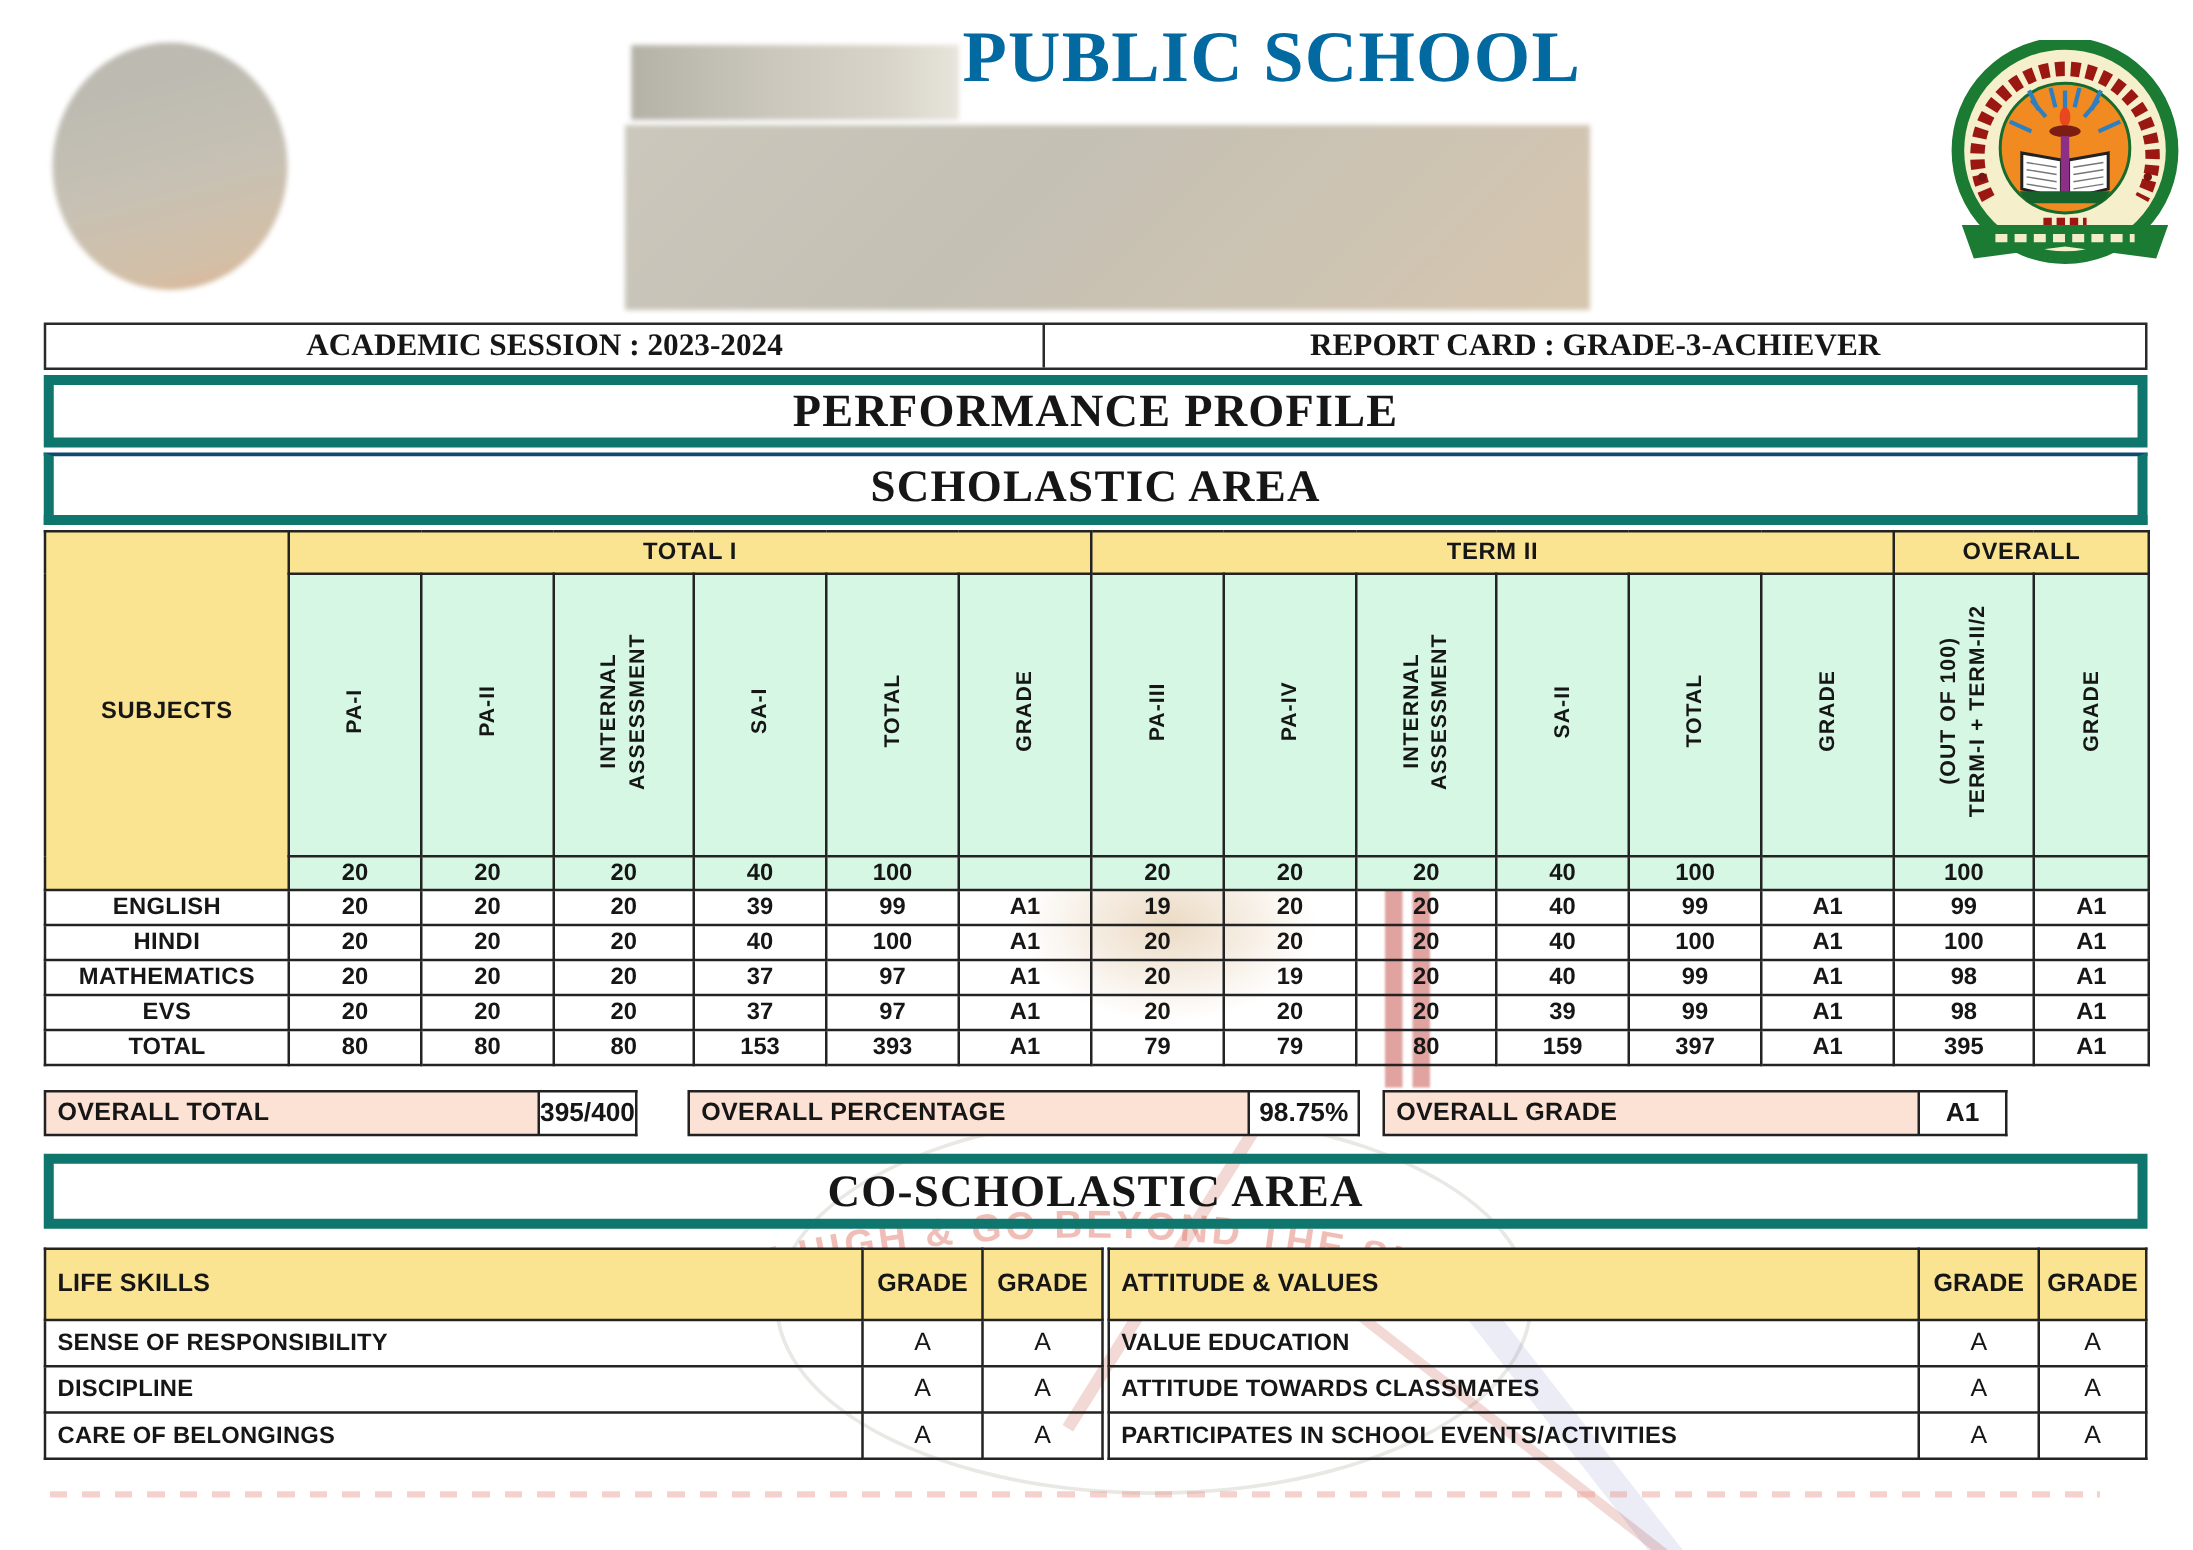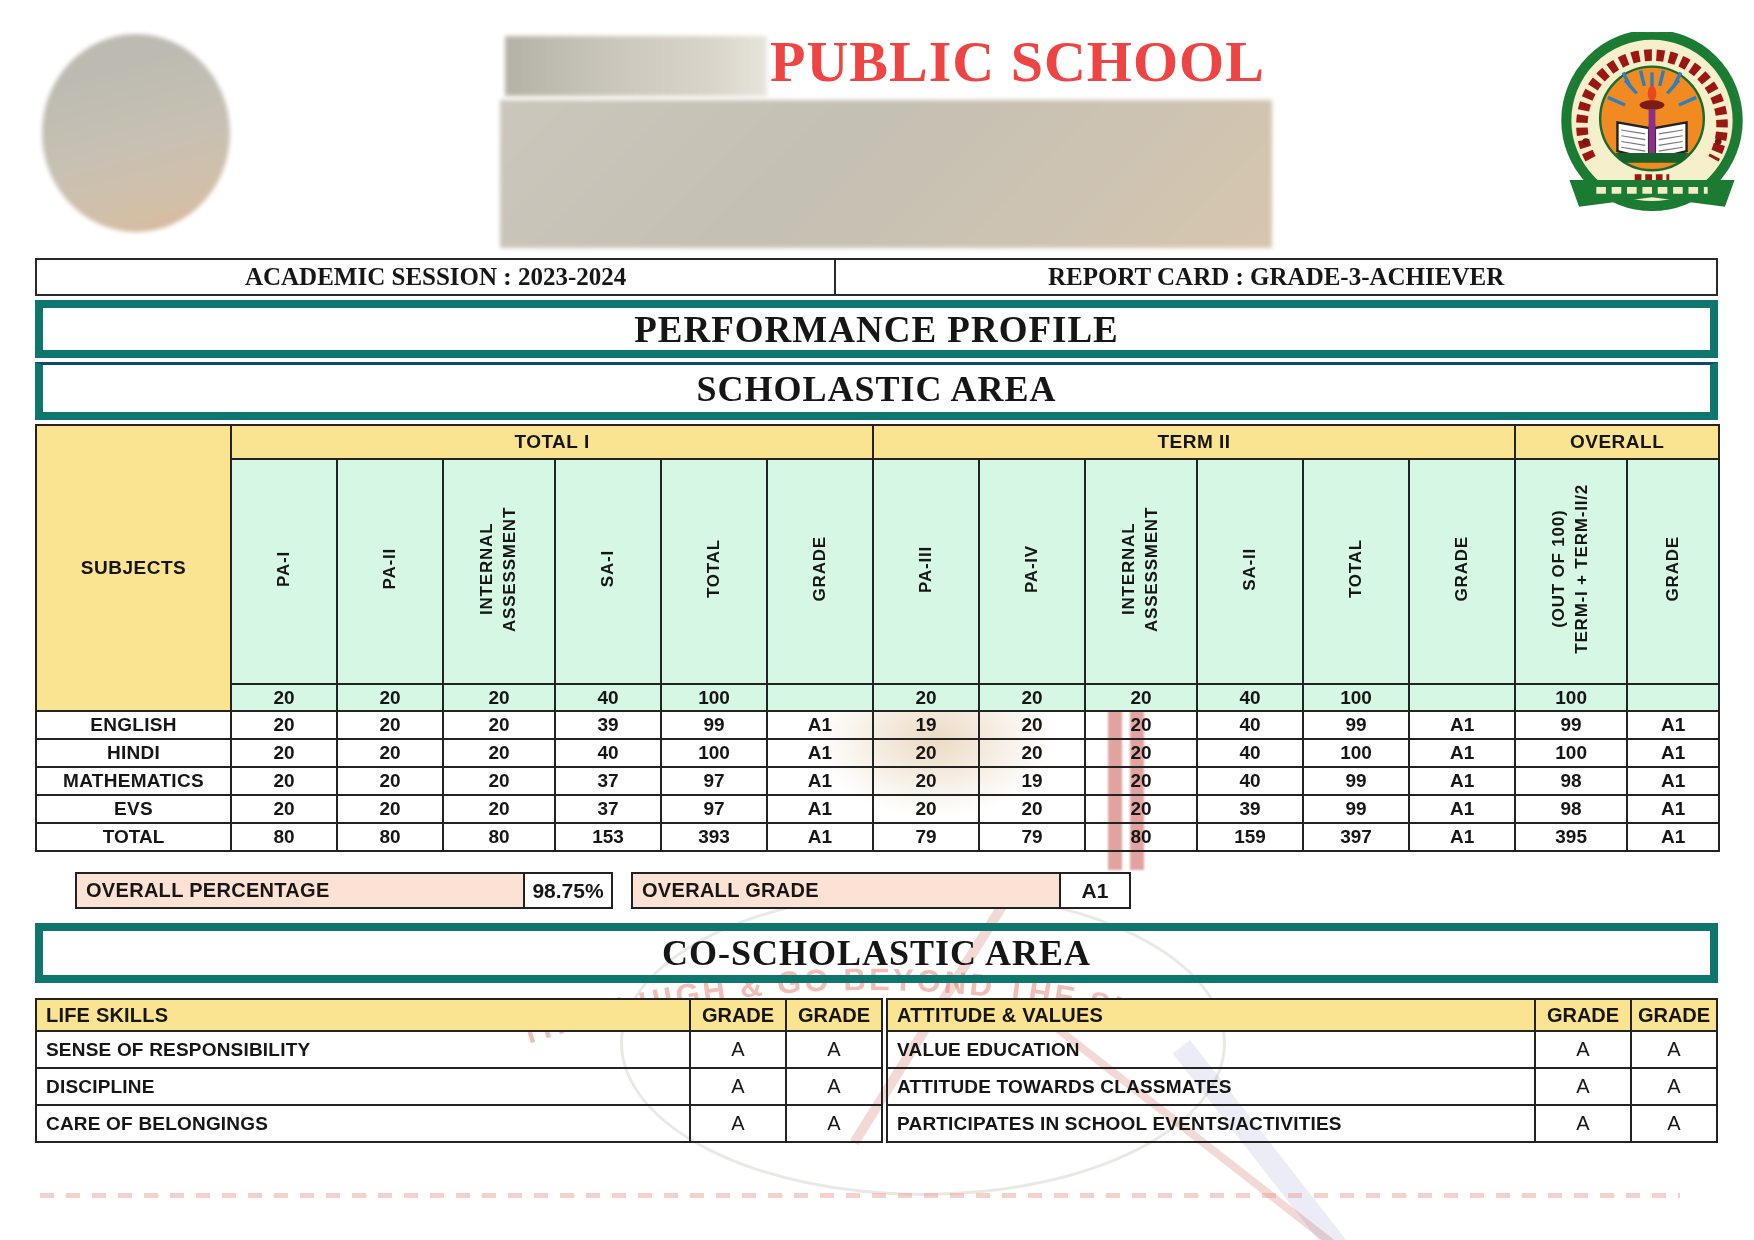--- a/index.html
+++ b/index.html
@@ -29,22 +29,22 @@
   .content{position:relative;z-index:1;}
 
   
   .photo-blur{position:absolute;left:42px;top:34px;width:188px;height:198px;border-radius:50%;
               background:linear-gradient(165deg,#bcbab1 18%,#c7c1b4 55%,#d3bfa7 84%,#ddb392 100%);
               filter:blur(2px);}
   .name-blur{position:absolute;left:505px;top:36px;width:262px;height:60px;
              background:linear-gradient(90deg,#b4b2a7,#ccc8bd 45%,#d8d4c9 78%,#e7e4db);filter:blur(2px);}
   .addr-blur{position:absolute;left:500px;top:100px;width:772px;height:148px;
              background:linear-gradient(135deg,#cbc7bc,#c4c0b4 40%,#cfc4b2 78%,#d7c6ae);filter:blur(2px);}
-  .school-title{position:absolute;left:770px;top:28px;font-family:"Liberation Serif",serif;
-                font-weight:bold;font-size:58px;letter-spacing:1px;color:#ef4444;white-space:nowrap;}
+  .school-title{position:absolute;left:770px;top:12px;font-family:"Liberation Serif",serif;
+                font-weight:bold;font-size:58px;letter-spacing:1px;color:#0369a1;white-space:nowrap;}
   .logo-wrap{position:absolute;left:1556px;top:32px;width:192px;height:196px;}
 
   
   .session-bar{position:absolute;left:35px;top:258px;width:1683px;height:38px;display:flex;
                border:2px solid #2a2a2a;box-sizing:border-box;background:#fff;}
   .session-bar .cell{display:flex;align-items:center;justify-content:center;
                      font-family:"Liberation Serif",serif;font-weight:bold;font-size:25px;}
   .session-bar .left{width:47.6%;border-right:2px solid #2a2a2a;box-sizing:border-box;}
   .session-bar .right{width:52.4%;}
 
@@ -82,21 +82,21 @@
   .g1 .sumlbl{width:397px;} .g1 .sumval{width:78px;}
   .gap1{width:40px;} .gap2{width:18px;}
   .g2 .sumlbl{width:450px;} .g2 .sumval{width:88px;}
   .g3 .sumlbl{width:430px;} .g3 .sumval{width:70px;}
 
   
   .bottom{position:absolute;left:35px;top:998px;width:1683px;display:flex;}
   table.mini{border-collapse:collapse;table-layout:fixed;}
   table.mini td{border:2px solid #232323;box-sizing:border-box;font-size:19px;
                 vertical-align:middle;background:transparent;}
-  table.mini tr.hd td{background:#fae391;height:32px;font-weight:bold;font-size:20px;}
+  table.mini tr.hd td{background:#fae391;height:57px;font-weight:bold;font-size:20px;}
   table.mini td.lbl{text-align:left;padding-left:9px;font-weight:bold;letter-spacing:.2px;}
   table.mini td.gr{text-align:center;font-weight:normal;font-size:20px;}
   table.mini tr.row td{height:37px;}
   .mini-gap{width:7px;}
 </style>
 </head>
 <body>
 
 <div class="page">
 
@@ -318,20 +318,24 @@
           <td>397</td>
           <td>A1</td>
           <td>395</td>
           <td>A1</td>
         </tr>
       </tbody>
         </table>
     </div>
 
     <div class="summary">
+      <div class="sumgrp g1">
+        <div class="sumlbl">OVERALL TOTAL</div>
+        <div class="sumval">395/400</div>
+      </div>
       <div class="gap1"></div>
       <div class="sumgrp g2">
         <div class="sumlbl">OVERALL PERCENTAGE</div>
         <div class="sumval">98.75%</div>
       </div>
       <div class="gap2"></div>
       <div class="sumgrp g3">
         <div class="sumlbl">OVERALL GRADE</div>
         <div class="sumval">A1</div>
       </div>

